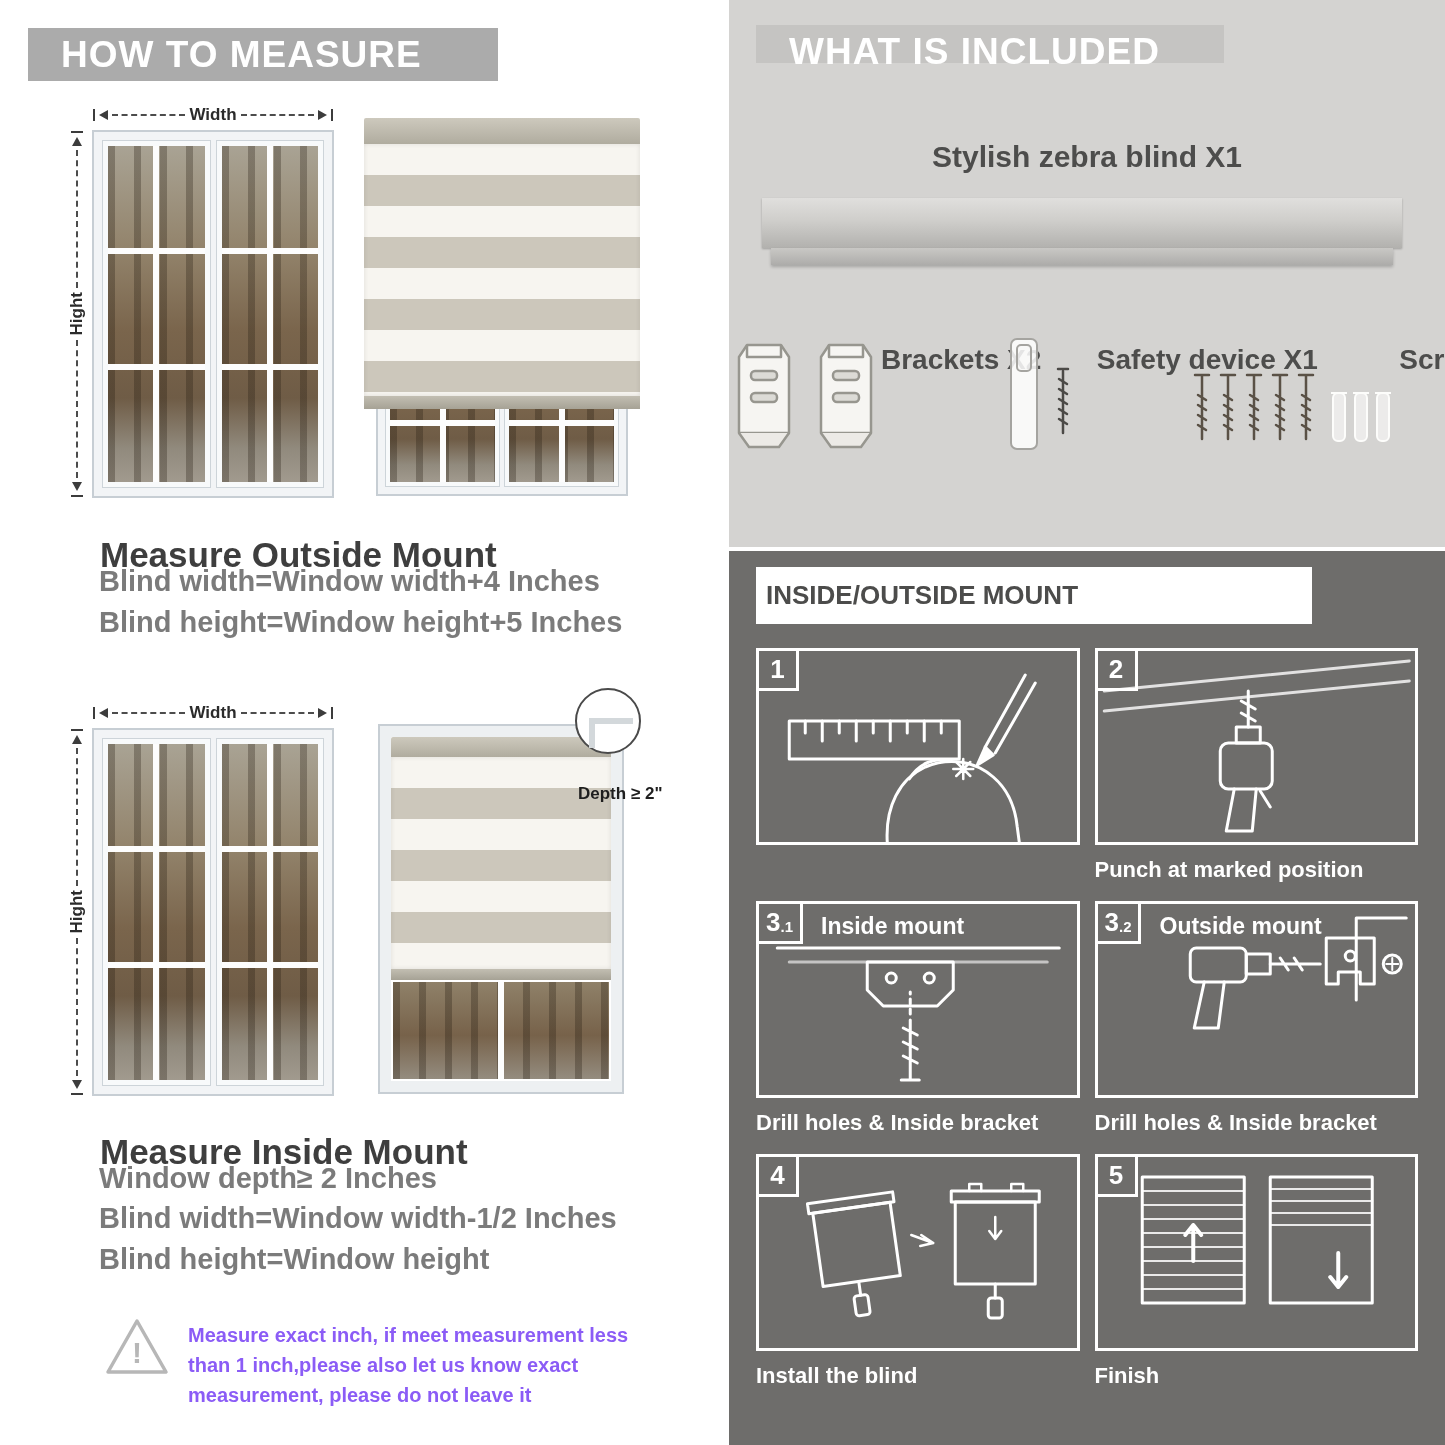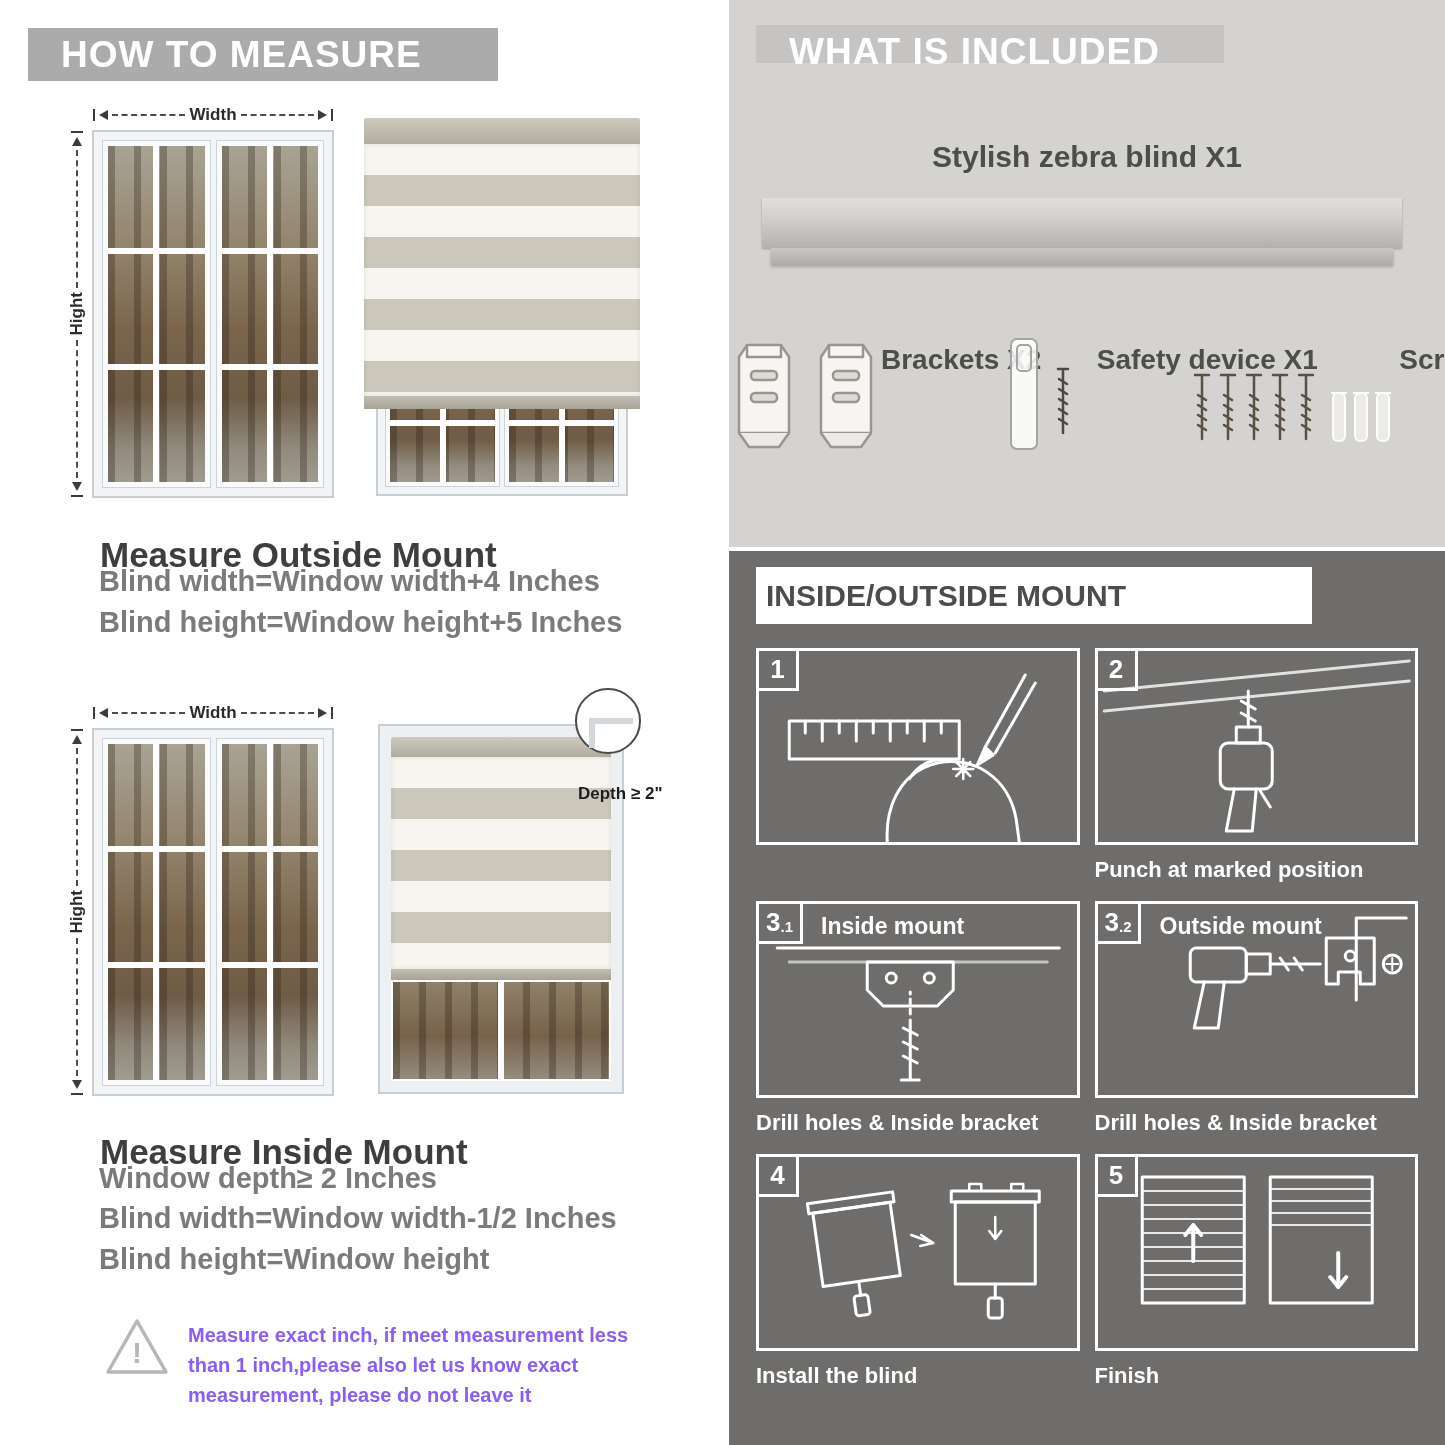--- a/index.html
+++ b/index.html
@@ -101,21 +101,21 @@
   .rail-lip{height:17px;margin:0 9px;background:linear-gradient(180deg,#c9c8c5,#adacaa);
     box-shadow:0 2px 3px rgba(0,0,0,.22);}
   .items{position:absolute;left:0;top:330px;width:100%;display:flex;}
   .item{display:flex;flex-direction:row;align-items:flex-start;}
   .item.c1{width:36%;} .item.c2{width:28%;} .item.c3{width:36%;}
   .item-icon{height:125px;display:flex;align-items:flex-end;justify-content:center;}
   .item-label{margin-top:14px;font-size:28px;font-weight:bold;color:#4d4d4c;white-space:nowrap;}
 
   .mount{position:absolute;left:0;top:551px;width:716px;height:894px;background:#6e6d6b;}
   .hdr-white{position:absolute;left:27px;top:16px;width:556px;height:57px;background:#fff;
-    color:#4c4c4b;font-weight:bold;font-size:30px;line-height:57px;padding-left:10px;}
+    color:#4c4c4b;font-weight:bold;font-size:26px;line-height:57px;padding-left:10px;}
   .grid{position:absolute;left:27px;top:97px;width:662px;display:grid;
     grid-template-columns:1fr 1fr;column-gap:15px;row-gap:18px;}
   .panel{position:relative;height:197px;border:3px solid #fff;}
   .badge{position:absolute;left:0;top:0;min-width:40px;height:40px;border-right:3px solid #fff;
     border-bottom:3px solid #fff;display:flex;align-items:center;justify-content:center;
     color:#fff;font-weight:bold;padding:0 7px;}
   .badge .num{font-size:26px;}
   .badge .sub{font-size:15px;align-self:flex-end;padding-bottom:6px;}
   .panel-title{position:absolute;left:62px;top:9px;color:#fff;font-weight:bold;font-size:23px;}
   .art{position:absolute;inset:0;width:100%;height:100%;}

